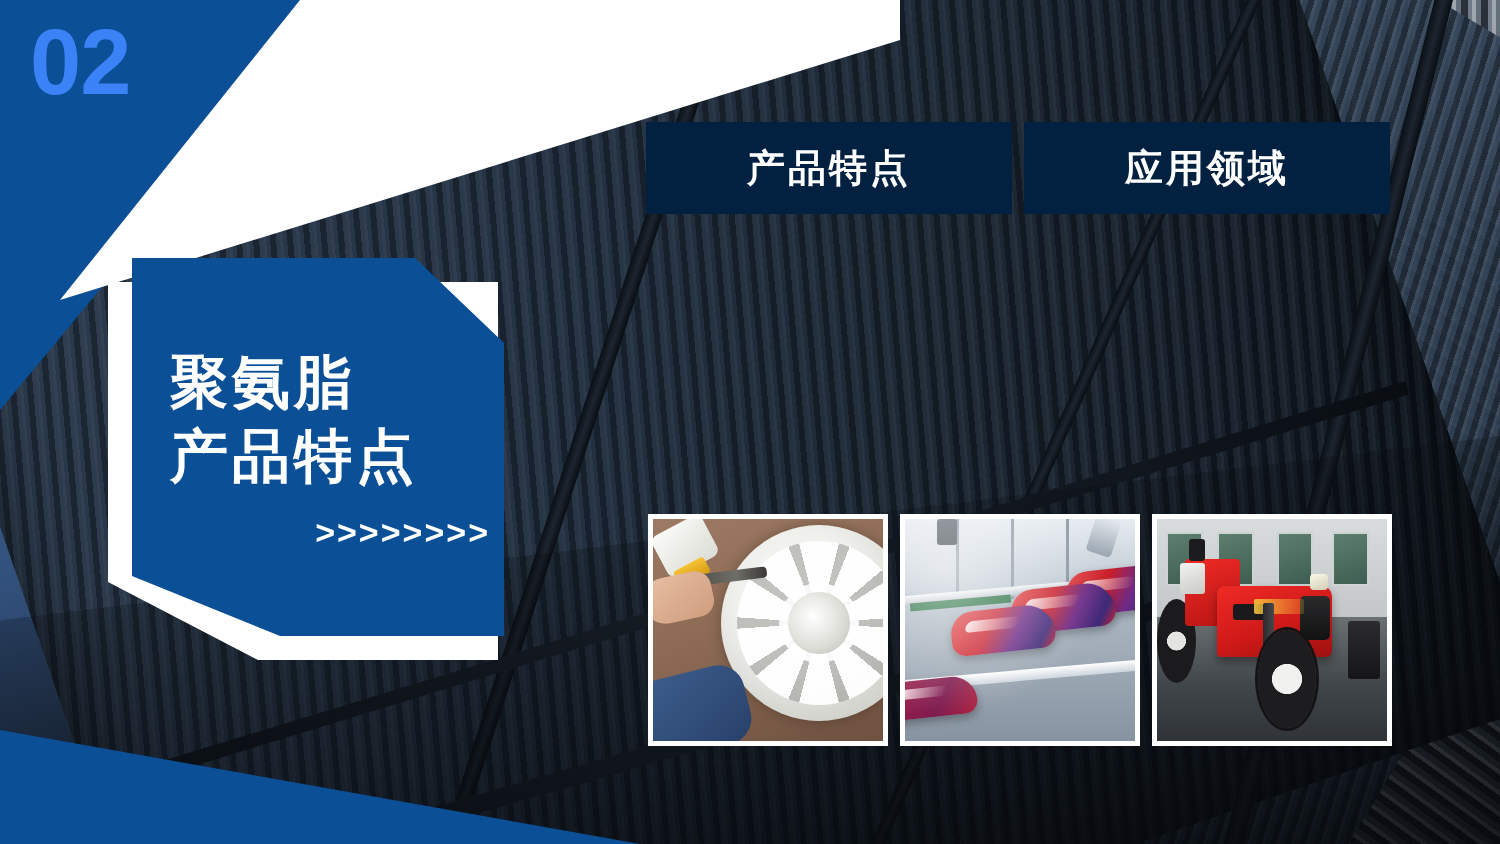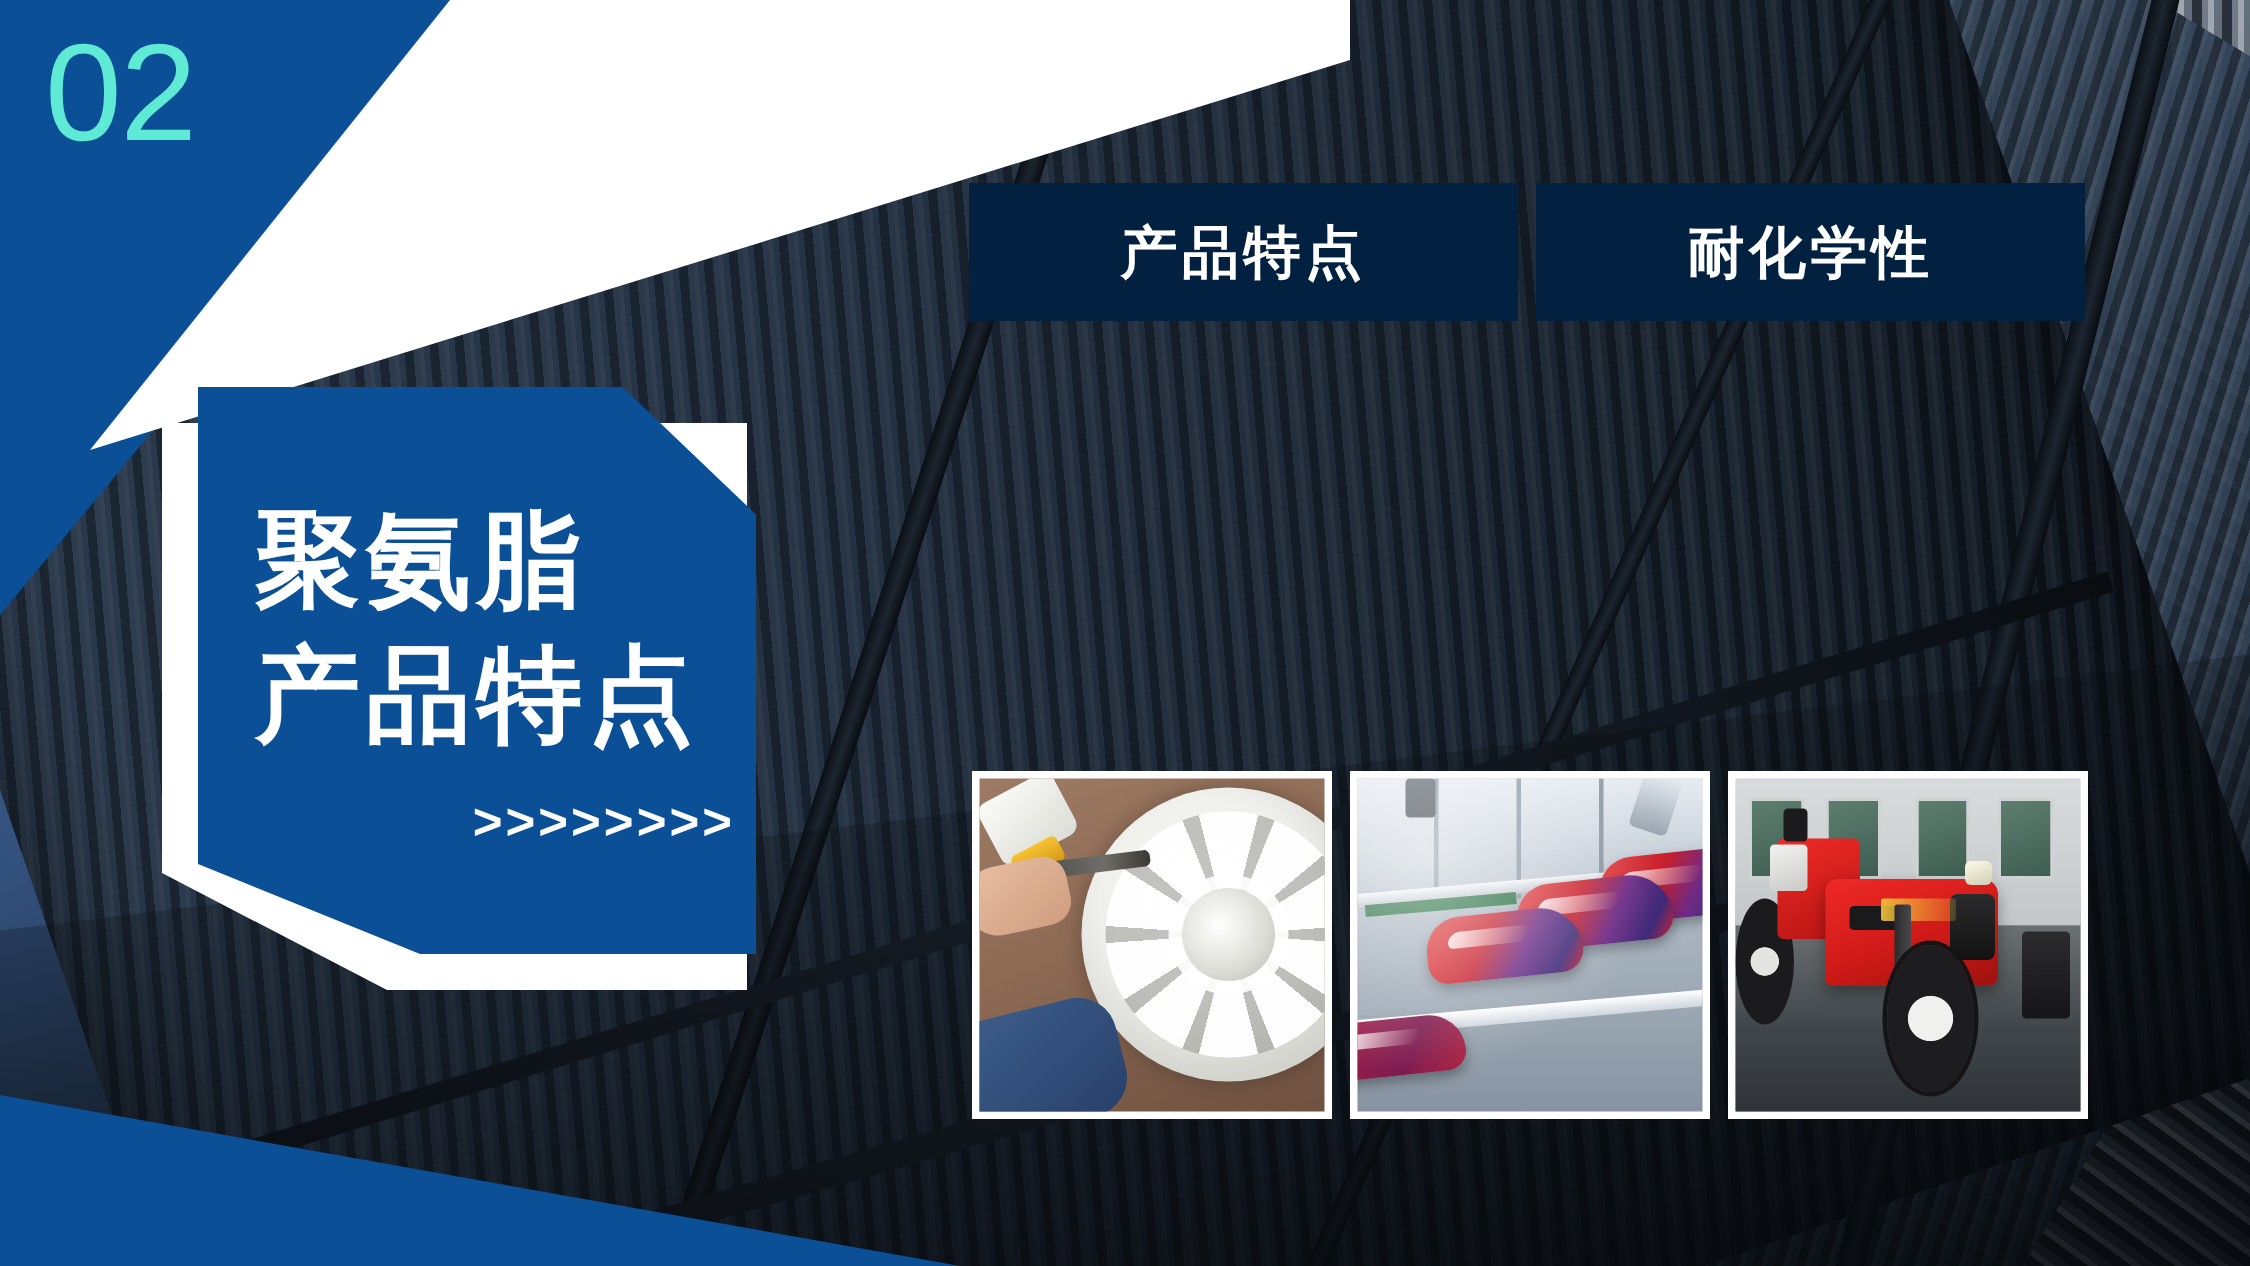--- a/index.html
+++ b/index.html
@@ -105,33 +105,33 @@
     clip-path:polygon(0 0, 390px 0, 390px 378px, 150px 378px, 0 300px);
   }
   .title-card{
     position:absolute;left:132px;top:258px;width:372px;height:378px;
     background:#0b4f96;
     clip-path:polygon(0 0, 283px 0, 372px 85px, 372px 378px, 148px 378px, 0 318px);
     display:flex;flex-direction:column;justify-content:center;
     padding:0 0 0 10px;
   }
   .title-line{
-    color:#fff;font-weight:700;font-size:70px;letter-spacing:4px;
+    color:#fff;font-weight:700;font-size:58px;letter-spacing:4px;
     line-height:1.28;text-align:left;padding-left:28px;white-space:nowrap;
   }
   .chevrons{
     margin-top:22px;padding-right:14px;text-align:right;
     color:#fff;font-size:34px;font-weight:700;letter-spacing:2px;
     line-height:1;
   }
 
   
   .num{
     position:absolute;left:30px;top:16px;
-    color:#5eead4;font-size:92px;font-weight:400;letter-spacing:-1px;line-height:1;
+    color:#3b82f6;font-size:92px;font-weight:700;letter-spacing:-1px;line-height:1;
   }
 
   
   .panels{position:absolute;left:646px;top:122px;width:744px;height:336px;display:flex;gap:12px;font-family:Liberation Serif, serif;}
   .panel{flex:1;display:flex;flex-direction:column;}
   .panel-head{
     height:92px;background:#02203f;display:flex;align-items:center;justify-content:center;
   }
   .panel-head-text{
     color:#fff;font-size:38px;font-weight:700;letter-spacing:3px;
@@ -294,21 +294,21 @@
   <div class="panels">
 
     <div class="panel">
       <div class="panel-head">
         <span class="panel-head-text">产品特点</span>
       </div>
     </div>
 
     <div class="panel">
       <div class="panel-head">
-        <span class="panel-head-text">耐化学性</span>
+        <span class="panel-head-text">应用领域</span>
       </div>
     </div>
 
   </div>
 
   <div class="photos">
 
     <div class="photo">
       <div class="photo-inner p1">
         <div class="mist"></div>

